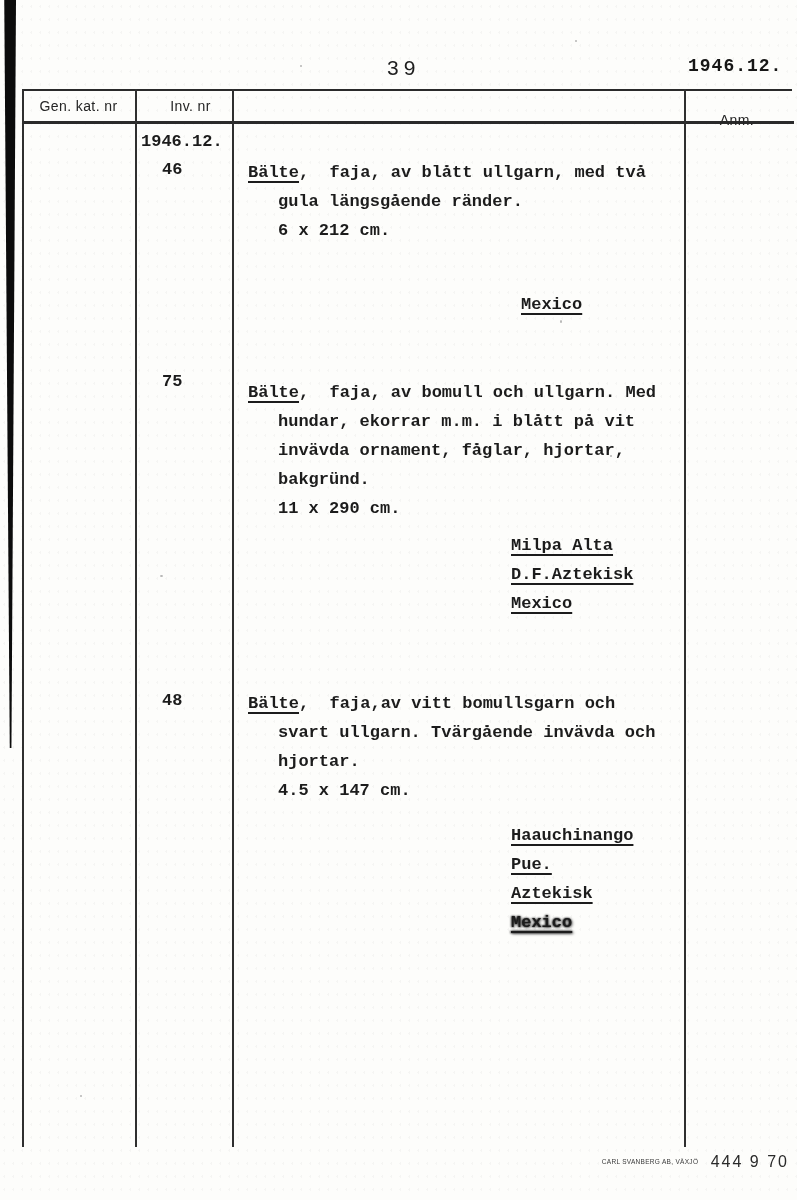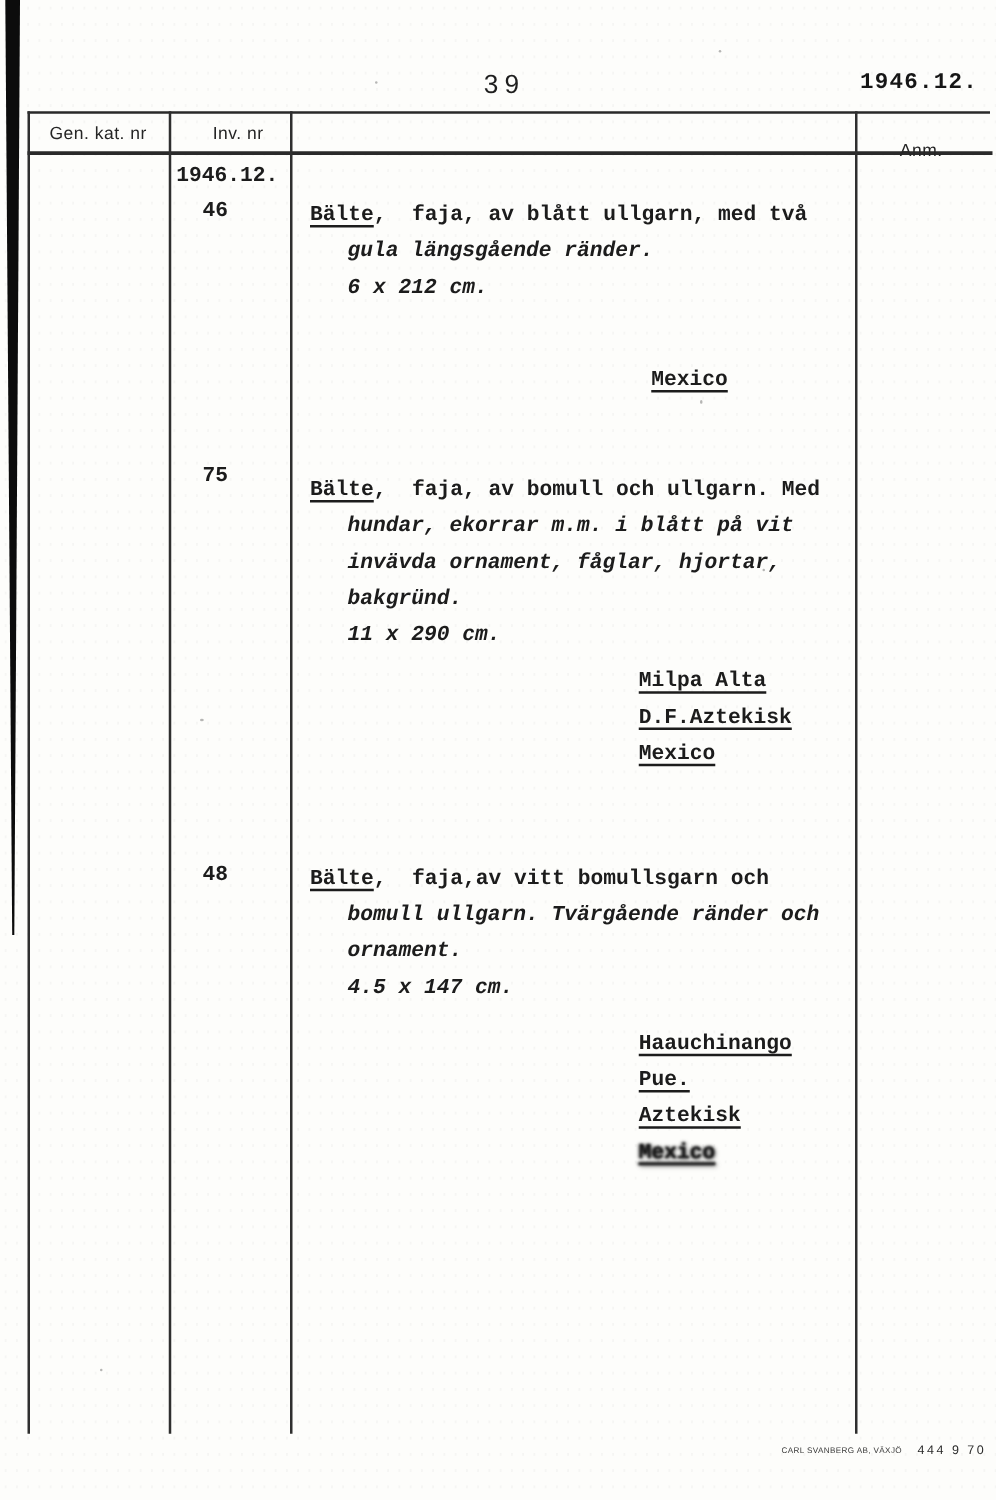--- a/index.html
+++ b/index.html
@@ -38,39 +38,39 @@
   .date-heading{
     font-family:"Liberation Mono","DejaVu Sans Mono",monospace;
     font-size:18px;font-weight:700;color:#161616;letter-spacing:1px;
   }
   
   .tw{
     font-family:"Liberation Mono","DejaVu Sans Mono",monospace;
     font-size:17px;font-weight:700;color:#1c1c1c;
   }
   .tw-line{white-space:pre;line-height:29px;}
-  .tw-line.indent{padding-left:30px;font-style:italic;}
+  .tw-line.indent{padding-left:30px;}
   .u{
     text-decoration:underline;
     text-decoration-thickness:1.5px;
     text-underline-offset:4px;
   }
   .smudged{
     filter:blur(0.7px);
     text-shadow:0 0 2px rgba(30,30,30,0.9), 1px 1px 3px rgba(60,60,60,0.7), -1px 0 2px rgba(60,60,60,0.6);
   }
   .inv-nr{line-height:20px;}
   .footer{
     right:8px;top:1152px;text-align:right;white-space:nowrap;
   }
   .footer-printer{
     font-size:6.5px;color:#3a3a3a;letter-spacing:0.3px;vertical-align:middle;
   }
   .footer-code{
-    font-size:10px;color:#2a2a2a;letter-spacing:2px;margin-left:8px;vertical-align:middle;
+    font-size:16px;color:#2a2a2a;letter-spacing:2px;margin-left:8px;vertical-align:middle;
   }
   .speck{position:absolute;border-radius:50%;background:rgba(50,50,50,0.35);}
 </style>
 </head>
 <body>
 
 <div class="paper-texture"></div>
 
 <div class="abs binding-bar"></div>
 
@@ -100,22 +100,22 @@
   </div>
 <div class="abs tw" style="left:248px;top:378px;">
     <div class="tw-line"><span class="u">Bälte</span><span>,  faja, av bomull och ullgarn. Med</span></div>
     <div class="tw-line indent"><span>hundar, ekorrar m.m. i blått på vit</span></div>
     <div class="tw-line indent"><span>invävda ornament, fåglar, hjortar,</span></div>
     <div class="tw-line indent"><span>bakgründ.</span></div>
     <div class="tw-line indent"><span>11 x 290 cm.</span></div>
   </div>
 <div class="abs tw" style="left:248px;top:689px;">
     <div class="tw-line"><span class="u">Bälte</span><span>,  faja,av vitt bomullsgarn och</span></div>
-    <div class="tw-line indent"><span>bomull ullgarn. Tvärgående ränder och</span></div>
-    <div class="tw-line indent"><span>ornament.</span></div>
+    <div class="tw-line indent"><span>svart ullgarn. Tvärgående invävda och</span></div>
+    <div class="tw-line indent"><span>hjortar.</span></div>
     <div class="tw-line indent"><span>4.5 x 147 cm.</span></div>
   </div>
 
 <div class="abs tw" style="left:521px;top:290px;">
     <div class="tw-line prov"><span class="u">Mexico</span></div>
   </div>
 <div class="abs tw" style="left:511px;top:531px;">
     <div class="tw-line prov"><span class="u">Milpa Alta</span></div>
     <div class="tw-line prov"><span class="u">D.F.Aztekisk</span></div>
     <div class="tw-line prov"><span class="u">Mexico</span></div>

